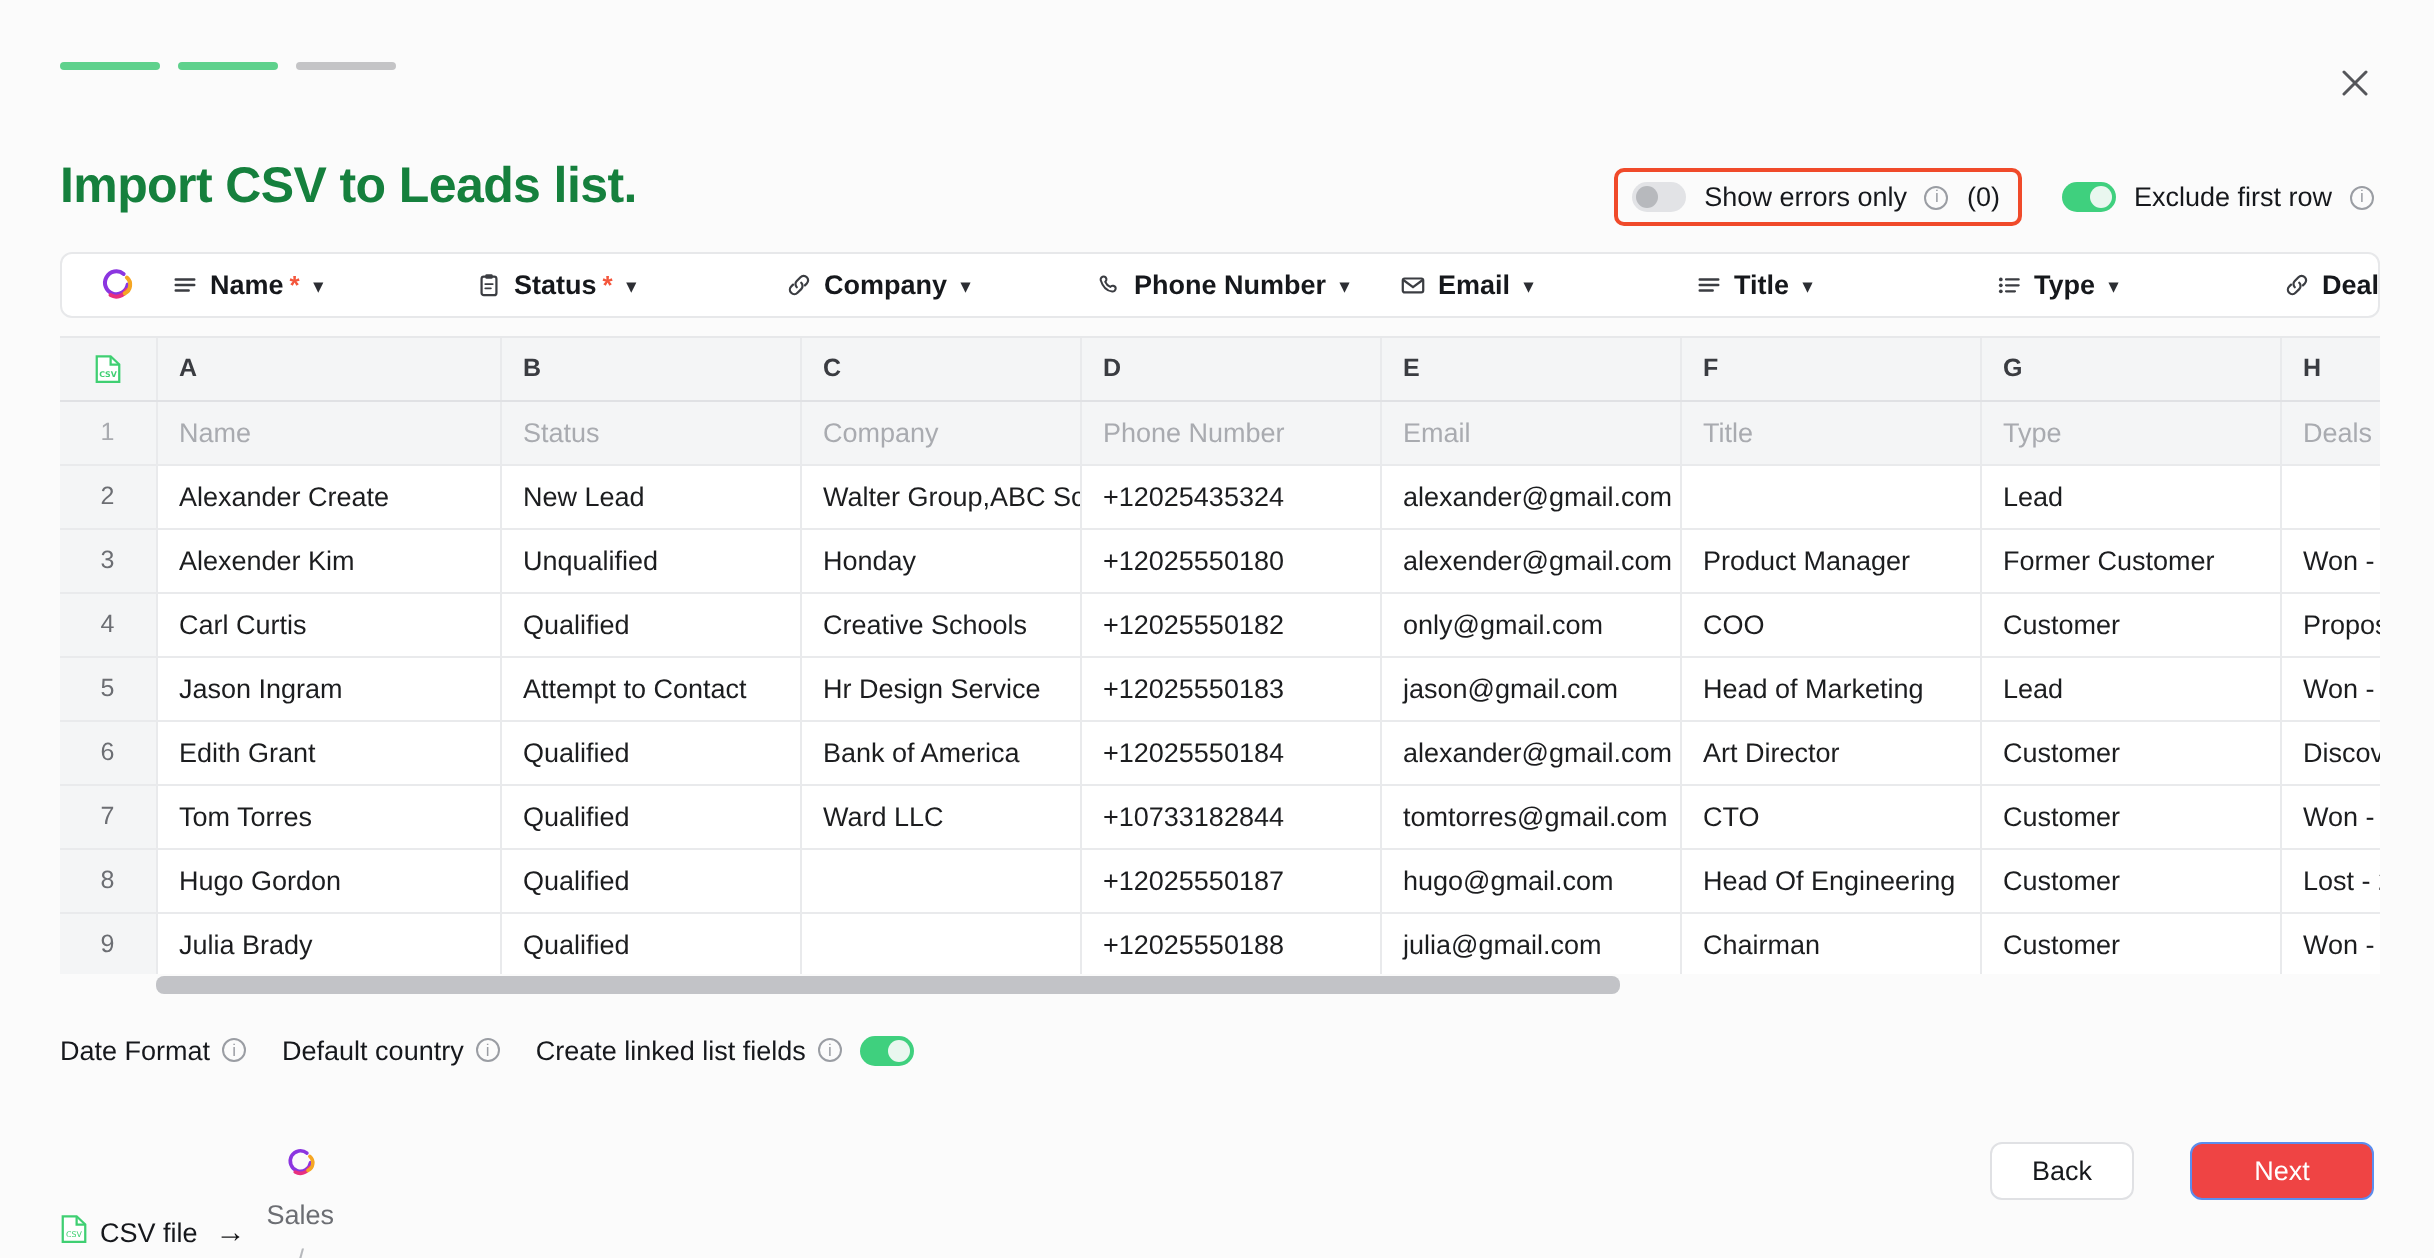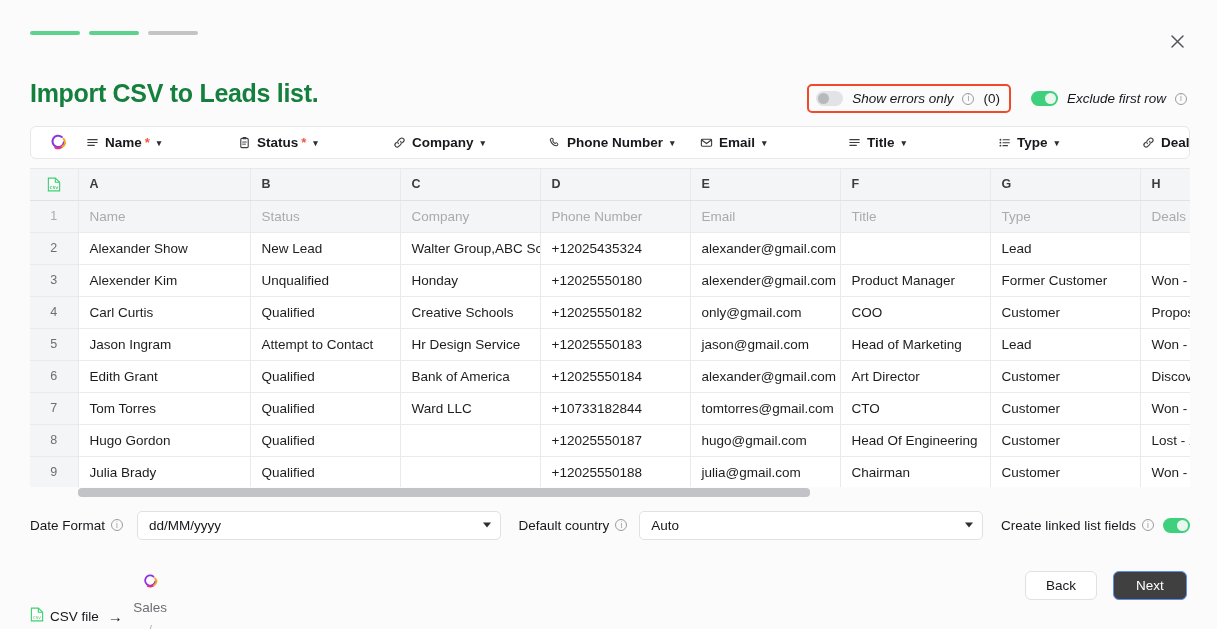--- a/index.html
+++ b/index.html
@@ -50,21 +50,21 @@
     width: 11px; height: 11px; border-radius: 50%;
     background: #b7b9bd;
   }
   .switch.on .knob { left: 14px; background: #e9f7ef; }
   .info-i {
     display: inline-flex; align-items: center; justify-content: center;
     width: 12px; height: 12px; border: 1px solid #9a9da3; border-radius: 50%;
     font-size: 8.5px; color: #9a9da3; font-style: normal; line-height: 1;
     flex: none; cursor: pointer;
   }
-  .lbl { white-space: nowrap; font-style: italic; }
+  .lbl { white-space: nowrap; }
 
   
   .map-bar {
     position: absolute; left: 30px; top: 126px;
     width: 1160px; height: 33px;
     background: #ffffff;
     border: 1px solid #e7e8ea; border-radius: 6px;
     display: flex; align-items: center;
     overflow: hidden;
   }
@@ -136,28 +136,28 @@
     width: 0; height: 0; border-left: 4.5px solid transparent; border-right: 4.5px solid transparent;
     border-top: 5px solid #2c2e33;
   }
   #dateSel { width: 365px; margin-left: 14px; }
   #countrySel { width: 345px; margin-left: 12px; }
   .crumb { position: absolute; left: 30px; top: 573px; display: flex; align-items: center; gap: 9px; font-size: 13.5px; text-align: right; }
   .crumb .csvfile { display: flex; align-items: center; gap: 6px; color: #16181c; }
   .crumb .arrow { color: #111214; font-size: 15px; font-weight: bold; }
   .crumb .dest { display: flex; align-items: center; gap: 7px; color: #6c6e73; flex-direction: column; }
   .crumb .sep { color: #b6b8bc; }
-  .actions { position: absolute; right: 30px; top: 571px; display: flex; gap: 16px; }
+  .actions { position: absolute; right: 30px; top: 571px; display: flex; gap: 28px; }
   .btn {
     height: 29px; border-radius: 6px; font-size: 13.5px;
     display: flex; align-items: center; justify-content: center; cursor: pointer;
     font-family: "Liberation Sans", sans-serif;
   }
   .btn-back { width: 72px; background: #fff; border: 1px solid #e0e1e4; color: #16181c; }
-  .btn-next { width: 74px; background: #404040; border: 1px solid #5b8dee; color: #fff; }
+  .btn-next { width: 92px; background: #ef4444; border: 1px solid #5b8dee; color: #fff; }
 </style>
 </head>
 <body>
 
 <div class="stepper">
   <div class="step done"></div>
   <div class="step done"></div>
   <div class="step"></div>
 </div>
 
@@ -336,21 +336,21 @@
           <td class="w-d">Company</td>
           <td class="w-e">Phone Number</td>
           <td class="w-f">Email</td>
           <td class="w-g">Title</td>
           <td class="w-h">Type</td>
           <td class="w-i">Deals</td>
           <td class=""></td>
         </tr>
         <tr>
           <td class="rownum">2</td>
-          <td class="w-b">Alexander Show</td>
+          <td class="w-b">Alexander Create</td>
           <td class="w-c">New Lead</td>
           <td class="w-d">Walter Group,ABC Sc</td>
           <td class="w-e">+12025435324</td>
           <td class="w-f">alexander@gmail.com</td>
           <td class="w-g"></td>
           <td class="w-h">Lead</td>
           <td class="w-i"></td>
           <td class=""></td>
         </tr>
         <tr>
@@ -444,33 +444,25 @@
 <div class="hscroll">
   <div class="thumb"></div>
 </div>
 
 <div class="opts">
 
   <span class="opt-label">
     <span>Date Format</span>
     <i class="info-i">i</i>
   </span>
-  <div class="select" id="dateSel">
-    <span>dd/MM/yyyy</span>
-    <span class="arr"></span>
-  </div>
 
   <span class="opt-label" style="margin-left:18px">
     <span>Default country</span>
     <i class="info-i">i</i>
   </span>
-  <div class="select" id="countrySel">
-    <span>Auto</span>
-    <span class="arr"></span>
-  </div>
 
   <span class="opt-label" style="margin-left:18px">
     <span>Create linked list fields</span>
     <i class="info-i">i</i>
     <span class="switch on" style="margin-left:3px">
       <span class="knob"></span>
     </span>
   </span>
 
 </div>

